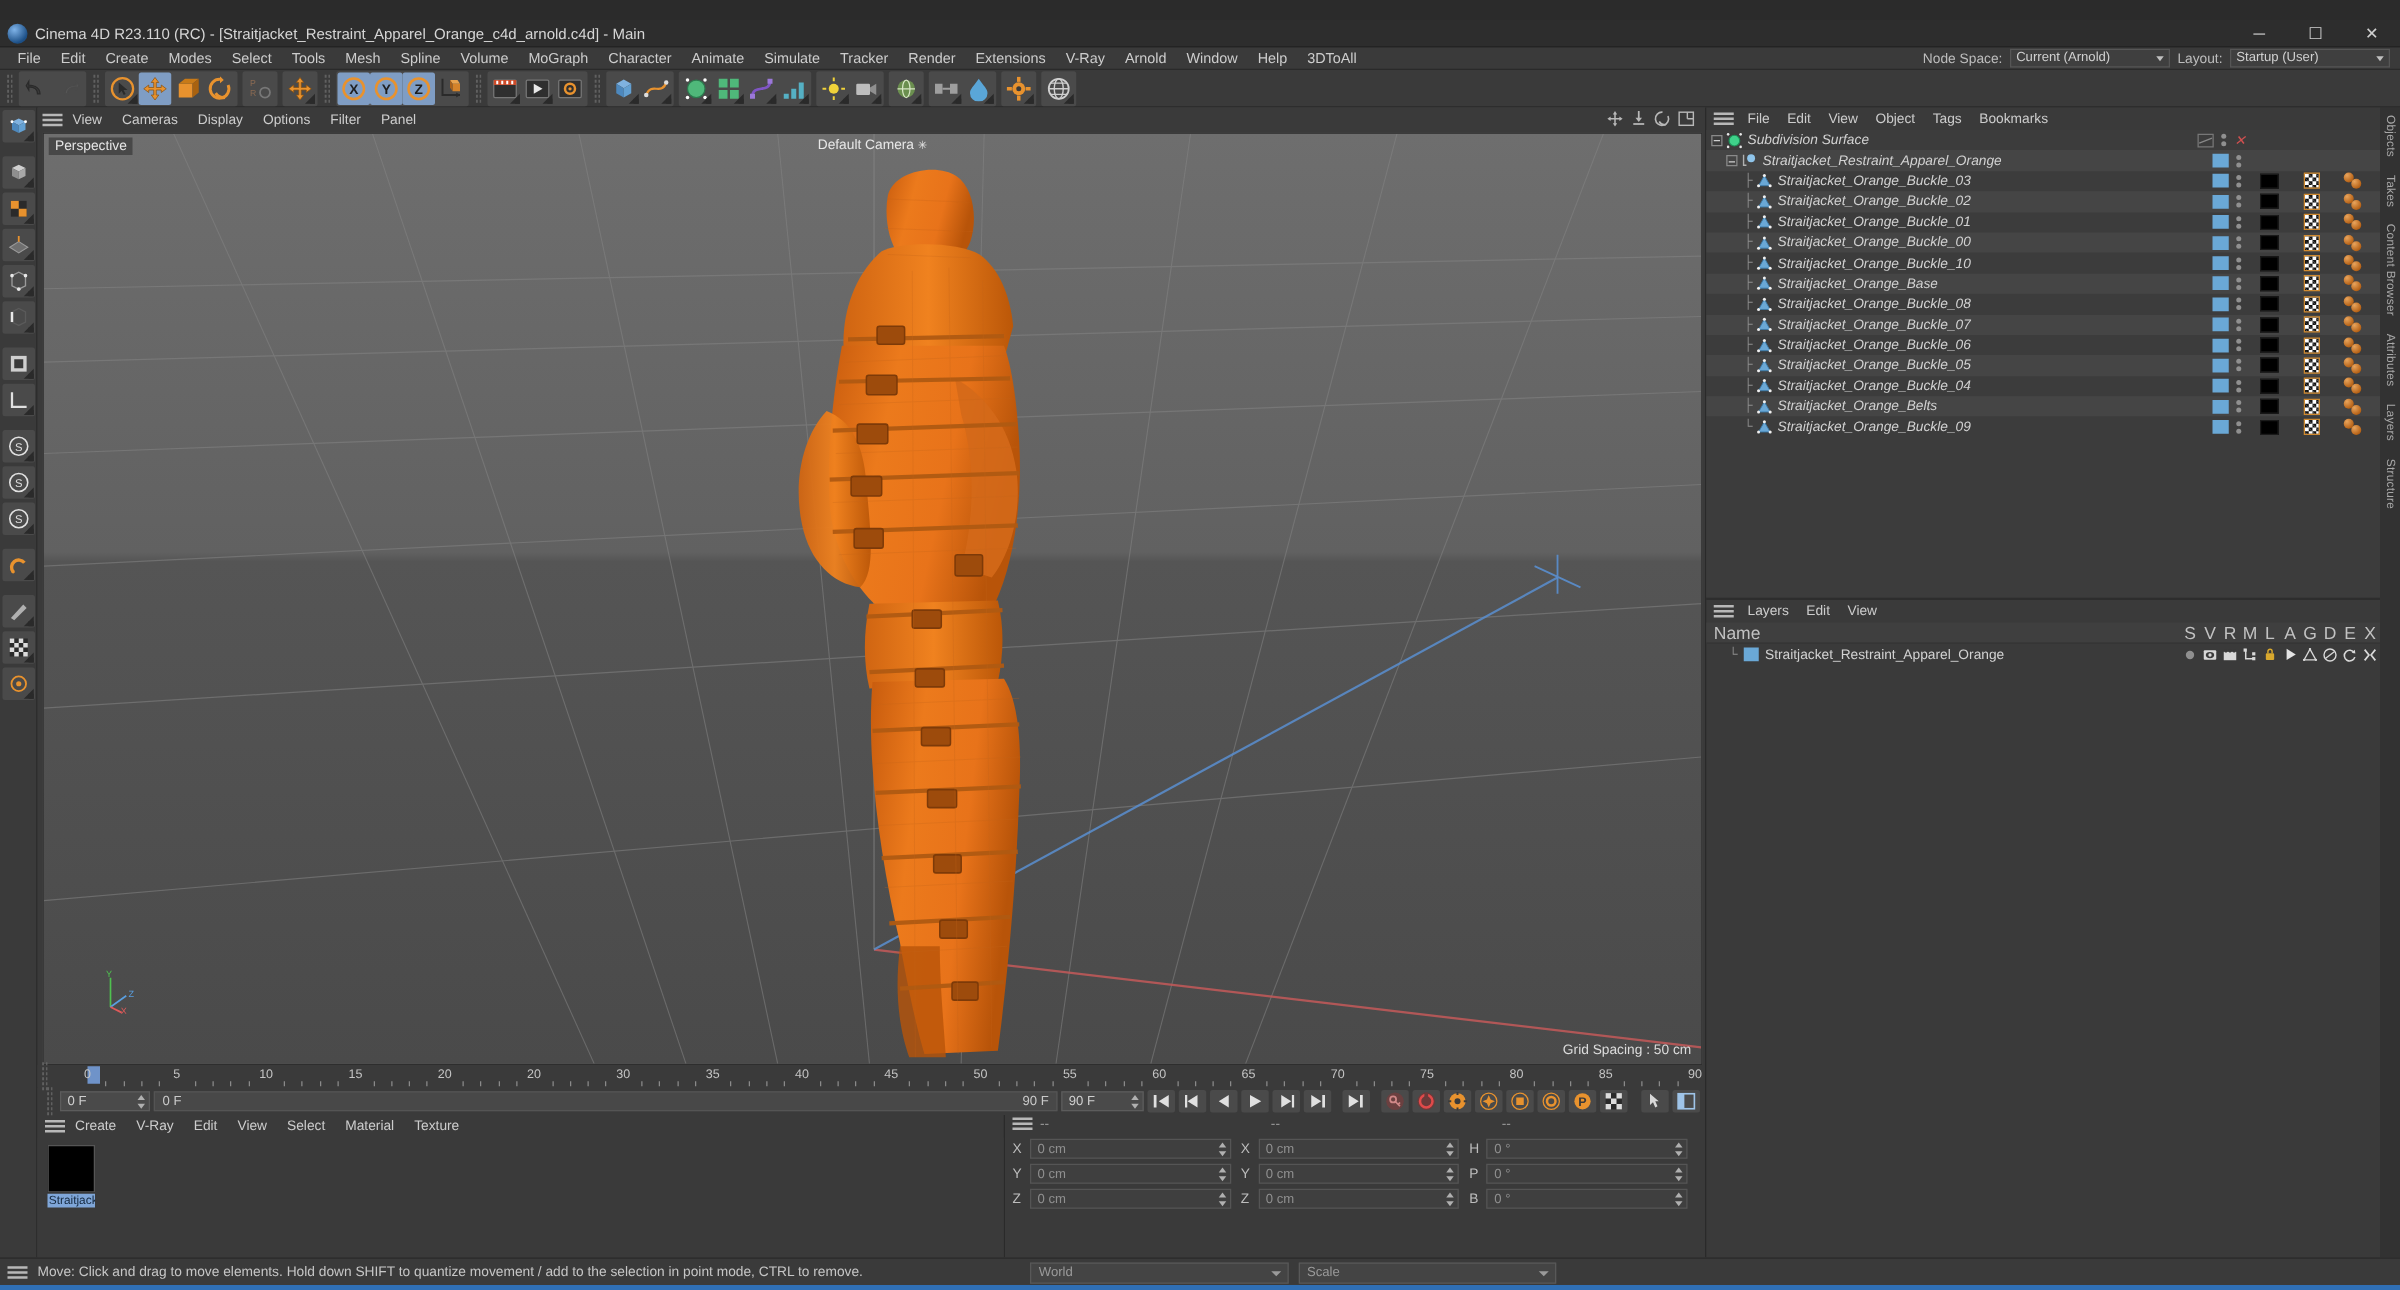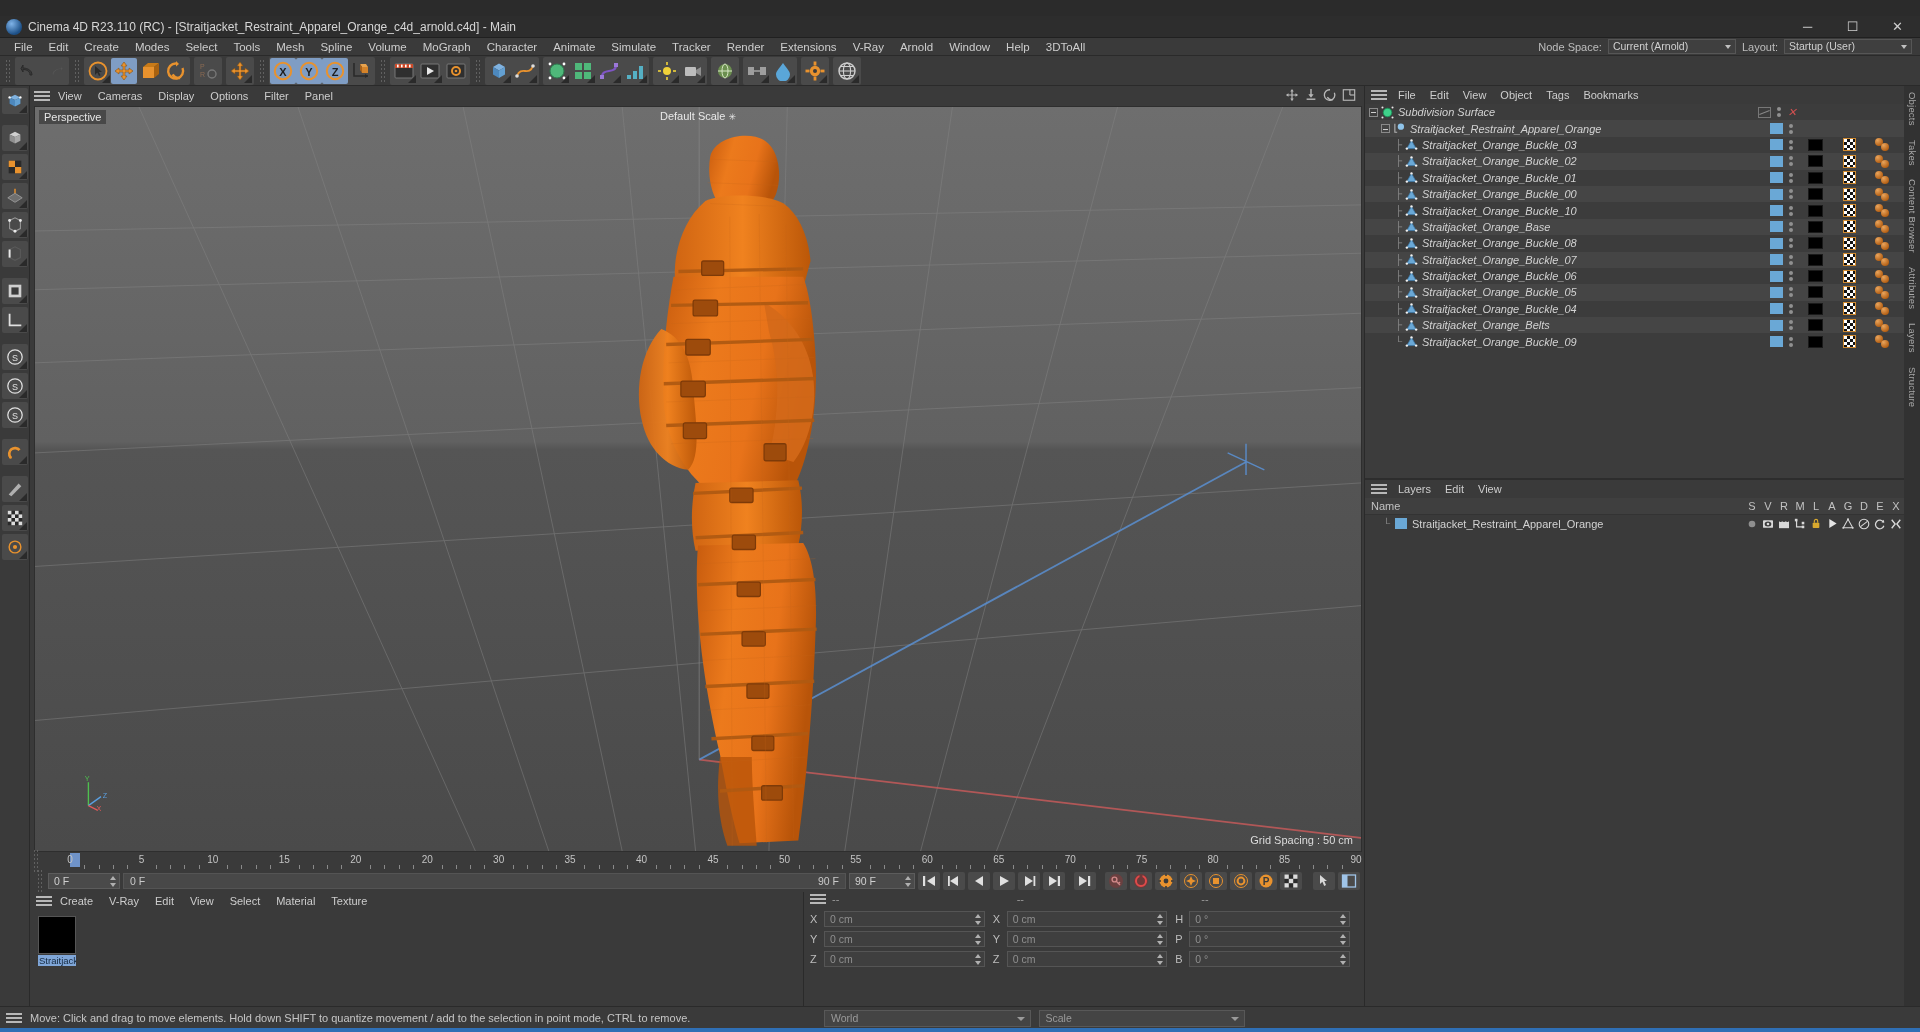--- a/index.html
+++ b/index.html
@@ -167,21 +167,21 @@
     background-size:6px 6px; background-position:0 0,3px 3px; }
   .tag-mat { width:18px; height:13px; position:relative; }
   .tag-mat i { position:absolute; width:8px; height:8px; border-radius:50%;
     background:radial-gradient(circle at 32% 28%, #e8a45c, #b35e12 75%); }
   .tag-mat i.a { left:1px; top:0; }
   .tag-mat i.b { left:7px; top:5px; }
   .o-xdel { color:#d05050; font-size:11px; width:12px; text-align:center; }
 
   .layersmgr { flex:1; display:flex; flex-direction:column; min-height:0; }
   .lay-hdr { height:17px; background:#3f3f3f; display:flex; align-items:center;
-    font-size:11px; color:#c2c2c2; border-bottom:1px solid #333; padding-left:6px; flex:none; }
+    font-size:14px; color:#c2c2c2; border-bottom:1px solid #333; padding-left:6px; flex:none; }
   .lay-hdr .nm { flex:1; }
   .lay-hdr .col { width:16px; text-align:center; flex:none; }
   .lay-row { height:17px; display:flex; align-items:center; font-size:11px; padding-left:18px; }
   .lay-sw { width:12px; height:11px; background:#6aa8d6; margin-right:5px; flex:none; }
   .lay-nm { flex:1; color:#d2d2d2; }
   .lay-ic { width:16px; text-align:center; flex:none; display:flex;
     align-items:center; justify-content:center; height:14px; }
 
   
   .vtabs { width:16px; background:#323232; display:flex; flex-direction:column;
@@ -711,21 +711,21 @@
         <g stroke="#c4641a" stroke-width=".5" opacity=".35" fill="none">
           <path d="M552 40 L606 42 M550 58 L608 60 M552 74 L606 76"></path>
           <path d="M524 140 L629 136 M520 166 L634 162 M518 196 L637 192 M516 226 L638 222 M520 258 L636 254"></path>
           <path d="M542 350 L638 346 M544 386 L639 382 M546 424 L637 420 M550 462 L634 458 M556 502 L630 498"></path>
           <path d="M568 84 L570 566 M592 82 L598 564 M614 90 L620 560"></path>
         </g>
       </svg>
 
       <div class="vp-label">Perspective</div>
       <div class="vp-cam">
-        <span>Default Scale</span> <span style="font-size:9px;">✳</span>
+        <span>Default Camera</span> <span style="font-size:9px;">✳</span>
       </div>
       <div class="vp-grid-text">Grid Spacing : 50 cm</div>
 
       <svg class="axis-widget" viewBox="0 0 40 40">
         <line x1="6" y1="34" x2="6" y2="8" stroke="#4fc04f" stroke-width="1.5"></line>
         <line x1="6" y1="34" x2="20" y2="24" stroke="#5a9fe0" stroke-width="1.5"></line>
         <line x1="6" y1="34" x2="16" y2="39" stroke="#e05a5a" stroke-width="1.5"></line>
         <text x="2" y="7" font-size="8" fill="#4fc04f" font-family="Liberation Sans">Y</text>
         <text x="22" y="25" font-size="8" fill="#5a9fe0" font-family="Liberation Sans">Z</text>
         <text x="15" y="40" font-size="8" fill="#e05a5a" font-family="Liberation Sans">X</text>

